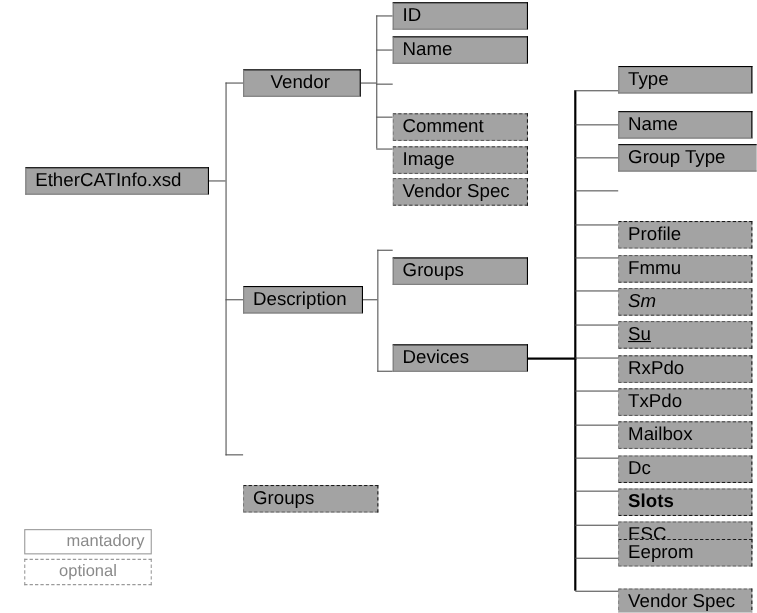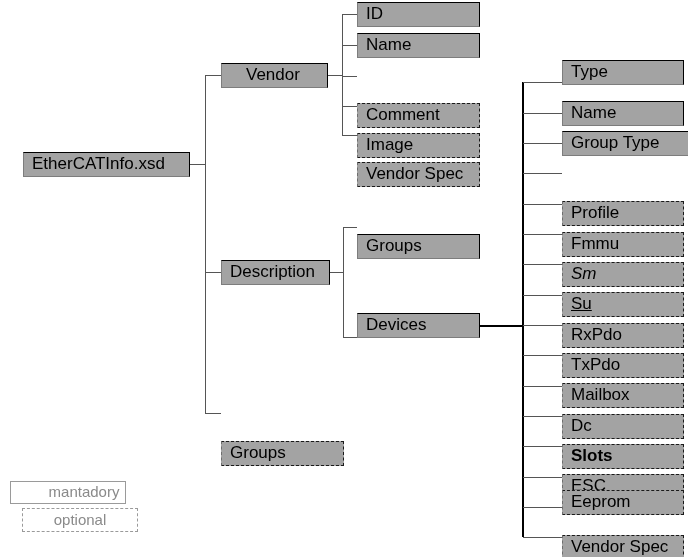--- a/index.html
+++ b/index.html
@@ -208,20 +208,20 @@
   <div class="node dashed" style="left:562px; top:450px; width:122px; height:25px;">
     <span class="lbl">Eeprom</span>
   </div>
   <div class="node dashed" style="left:562px; top:495px; width:122px; height:25px;">
     <span class="lbl">Vendor Spec</span>
   </div>
   <div class="node dashed" style="left:562px; top:525px; width:130px; height:25px;">
     <span class="lbl">....</span>
   </div>
 
-  <div class="legend-box solid" style="left:10px; top:481px; width:116px; height:23px;padding-left:32px;">
+  <div class="legend-box solid" style="left:22px; top:481px; width:116px; height:23px;padding-left:32px;">
     <span class="lbl">mantadory</span>
   </div>
   <div class="legend-box dashed" style="left:22px; top:508px; width:116px; height:24px;">
     <span class="lbl">optional</span>
   </div>
 
 </div>
 
 </body></html>

